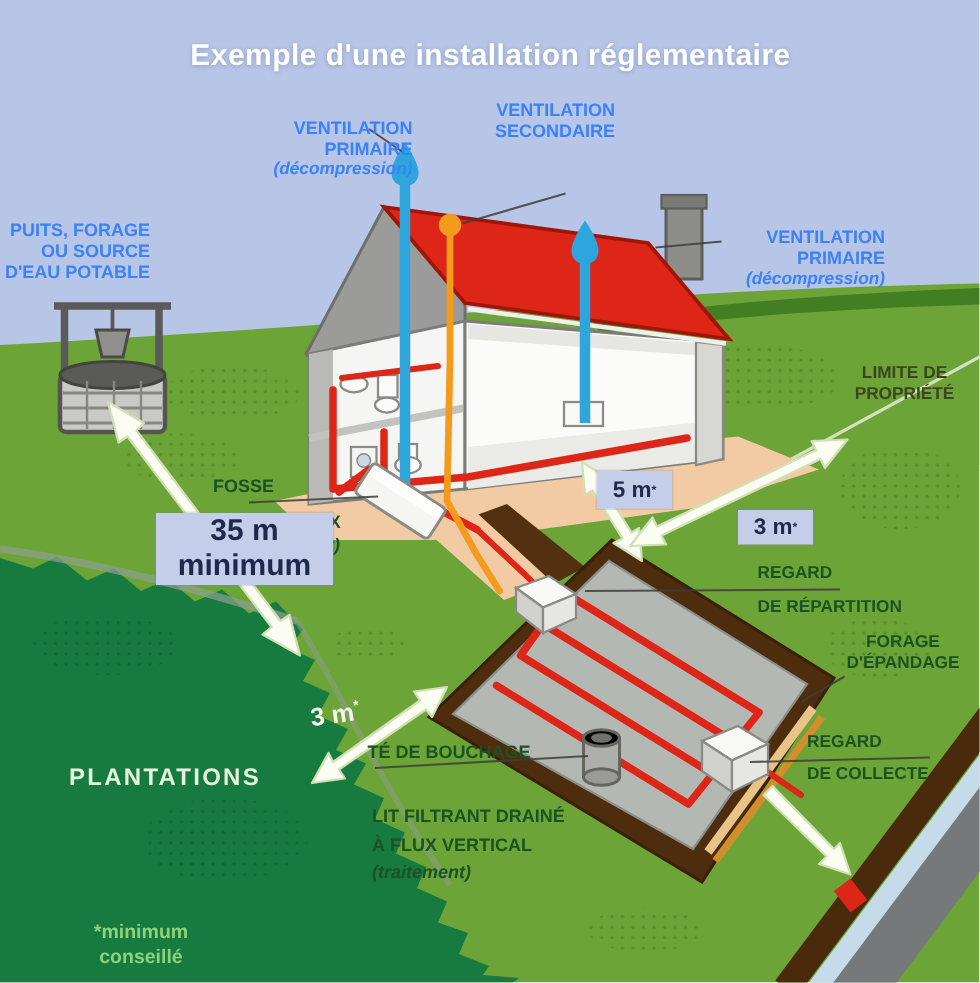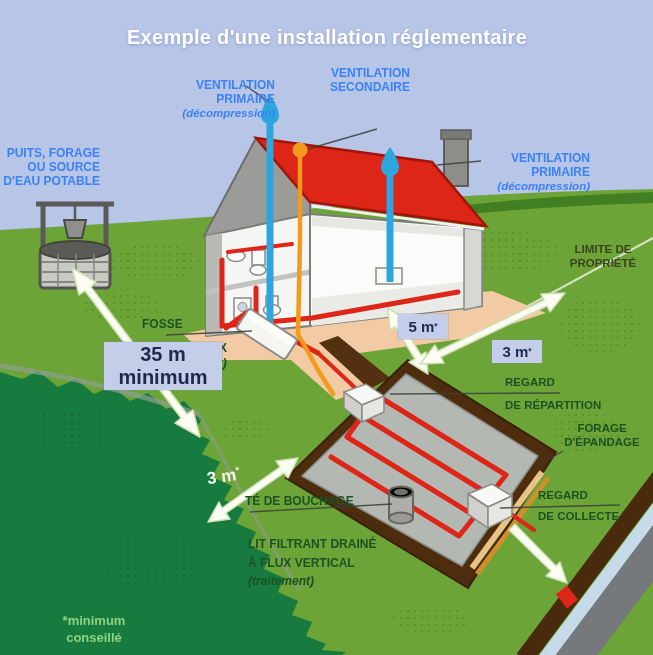--- a/index.html
+++ b/index.html
@@ -259,20 +259,21 @@
 </div>
 
 <div class="lbl green" style="left:248px; top:535px; width:160px; line-height:1.55;">
   <div>LIT FILTRANT DRAINÉ</div>
   <div>À FLUX VERTICAL</div>
   <div class="note">(traitement)</div>
 </div>
 
 <div class="lbl green" style="left:245px; top:494px; width:160px;">TÉ DE BOUCHAGE</div>
 
+<div class="lbl plantations-lbl" style="left:40px; top:510px; width:140px;">PLANTATIONS</div>
 
 <div class="lbl footnote pre" style="left:44px; top:588px; width:100px;">*minimum
 conseillé</div>
 
 <div class="dist-box pre" style="left:68px; top:342px; width:118px; height:48px; font-size:20px; line-height:1.15;margin-left:36px;">35 m
 minimum</div>
 
 <div class="dist-box" style="left:398px; top:314px; width:50px; height:25px; font-size:15px;">
   <span>5 m</span>
       <sup>*</sup>

